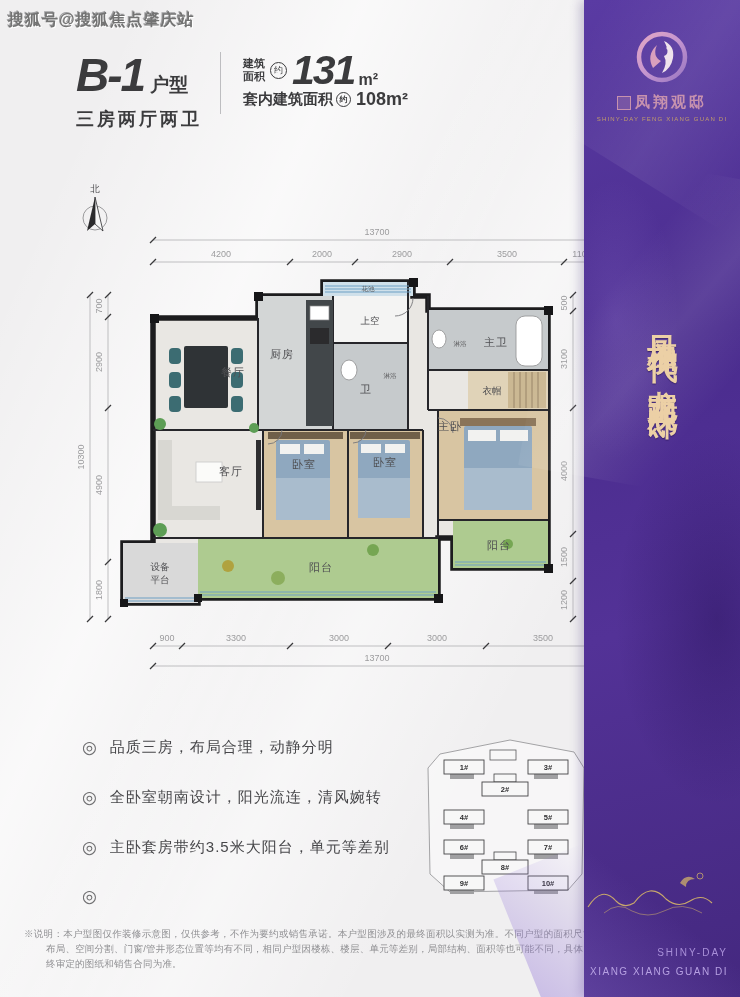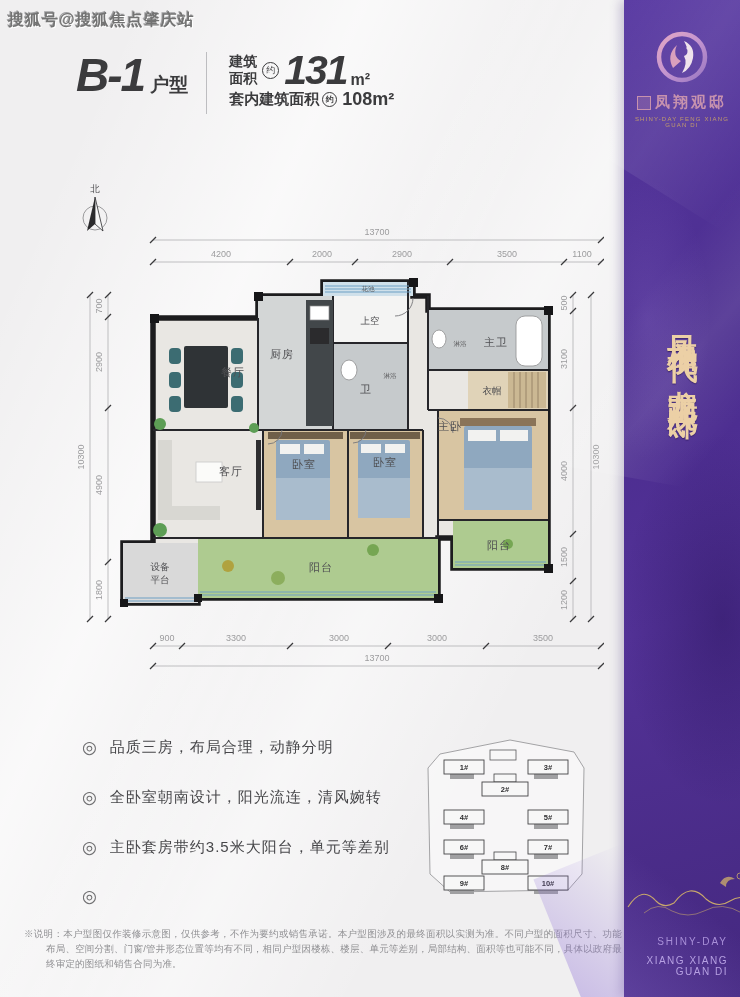--- a/index.html
+++ b/index.html
@@ -15,21 +15,21 @@
     color:#737373;letter-spacing:1px;
     text-shadow:1px 1px 0 #ffffff,-1px -1px 0 #a2a2a4;}
 
   
   .header{position:absolute;left:76px;top:52px;z-index:5;display:flex;align-items:flex-start;color:#3b3b3d;}
   .unitCode{font-style:italic;font-weight:900;font-size:46px;letter-spacing:-2px;line-height:1;}
   .unitSuffix{font-size:19px;font-weight:700;margin-left:6px;}
   .unitLayout{font-size:18px;letter-spacing:3px;margin-top:9px;font-weight:600;}
   .hdivider{width:1px;height:62px;background:#bdbdc0;margin:0 22px 0 18px;}
   .areaRow{display:flex;align-items:center;}
-  .areaWords{font-size:14px;font-weight:800;line-height:1.25;}
+  .areaWords{font-size:11px;font-weight:800;line-height:1.25;}
   .approxCircle{width:15px;height:15px;border:1.2px solid #3b3b3d;border-radius:50%;
     font-size:9px;display:flex;align-items:center;justify-content:center;margin:0 5px;flex:0 0 auto;}
   .areaValue{font-style:italic;font-weight:900;font-size:41px;letter-spacing:-2px;line-height:.9;}
   .areaUnit{font-size:16px;font-weight:700;margin-left:4px;align-self:flex-end;}
   .innerRow{font-size:15px;font-weight:700;display:flex;align-items:center;}
   .innerValue{font-size:18px;font-weight:800;margin-left:2px;}
 
   
   .plansvg{position:absolute;left:68px;top:178px;z-index:4;}
   .plansvg text{text-anchor:middle;font-family:"Liberation Sans",sans-serif;}
@@ -45,21 +45,21 @@
 
   .sitesvg{position:absolute;left:412px;top:726px;z-index:4;}
   .sitesvg text{text-anchor:middle;font-size:7.5px;font-weight:bold;fill:#2c2c2e;
     font-family:"Liberation Sans",sans-serif;}
 
   .disclaimer{position:absolute;left:24px;top:916px;width:576px;z-index:5;
     font-size:9.5px;color:#8f8f92;line-height:1.6;letter-spacing:.2px;text-align:justify;
     padding-left:22px;text-indent:-22px;}
 
   
-  .band{position:absolute;top:0;right:0;width:116px;height:100%;z-index:10;
+  .band{position:absolute;top:0;right:0;width:156px;height:100%;z-index:10;
     background:
       radial-gradient(90px 200px at 20% 32%,rgba(160,130,220,.22),transparent 70%),
       radial-gradient(140px 260px at 85% 62%,rgba(25,8,70,.35),transparent 72%),
       linear-gradient(165deg,#5a3ba3 0%,#4a2c8e 35%,#533297 62%,#44287f 100%);
     box-shadow:-4px 0 10px rgba(60,40,110,.25);}
   .bandStreak{position:absolute;pointer-events:none;}
   .bandStreak.b1{top:170px;left:-40px;width:260px;height:320px;transform:rotate(10deg);
     background:linear-gradient(120deg,transparent 30%,rgba(255,255,255,.10) 50%,transparent 70%);}
   .bandStreak.b2{bottom:-40px;left:-60px;width:240px;height:210px;transform:rotate(-22deg);
     background:linear-gradient(60deg,rgba(145,115,215,.5),transparent 60%);}
@@ -88,20 +88,21 @@
   <div class="streak s2"></div>
 
   <div class="watermark">搜狐号@搜狐焦点肇庆站</div>
 
   <div class="header">
     <div>
       <div style="display:flex;align-items:baseline;">
         <span class="unitCode">B-1</span>
         <span class="unitSuffix">户型</span>
       </div>
+      <div class="unitLayout">三房两厅两卫</div>
     </div>
     <div class="hdivider"></div>
     <div>
       <div class="areaRow">
         <div class="areaWords">
           <div>建筑</div>
           <div>面积</div>
         </div>
         <div class="approxCircle">约</div>
         <span class="areaValue">131</span>

